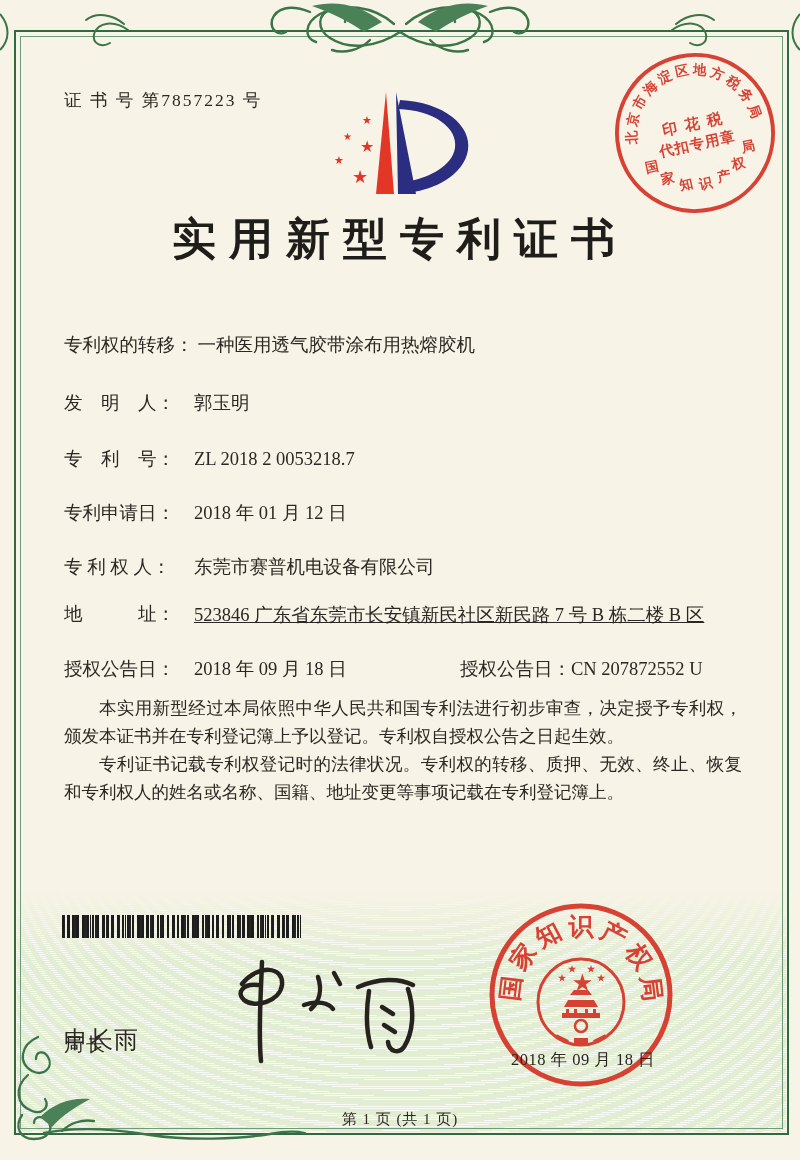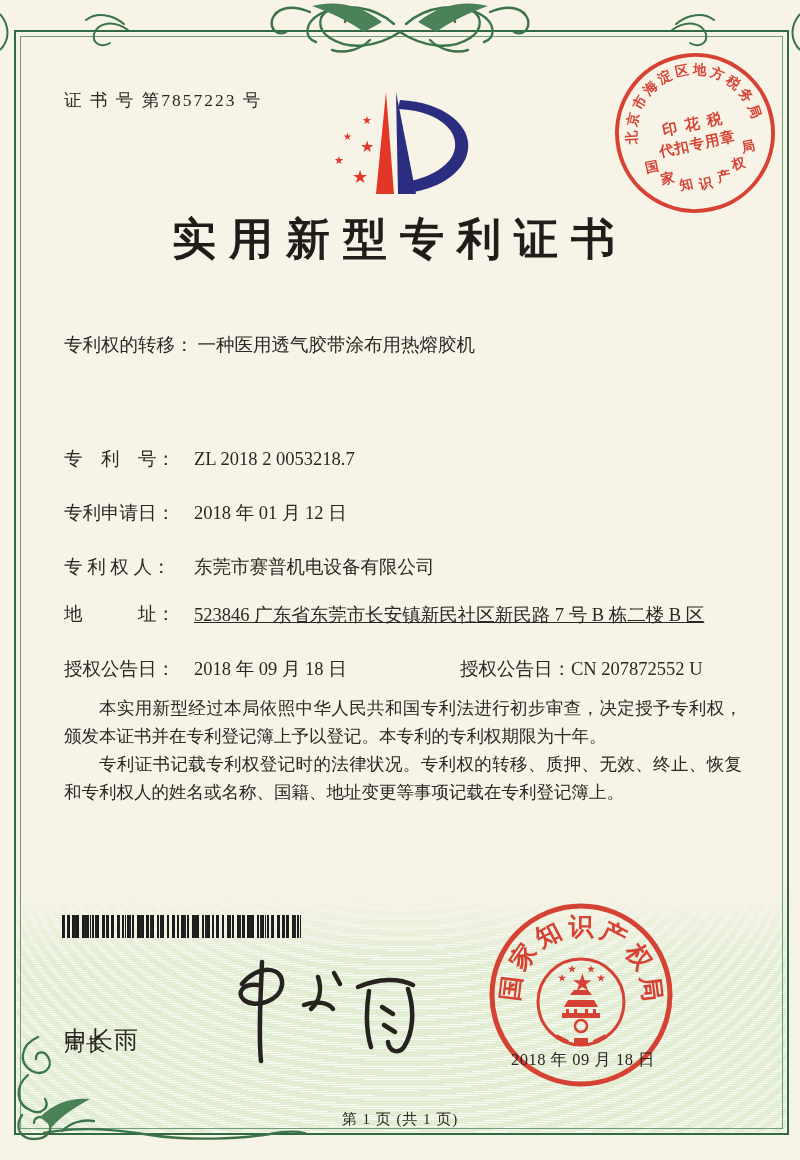--- a/index.html
+++ b/index.html
@@ -150,40 +150,43 @@
         <text x="119.2" y="123.3" text-anchor="middle" dominant-baseline="middle">权</text>
         <text x="132.2" y="108.7" text-anchor="middle" dominant-baseline="middle">局</text>
       </g>
   </svg>
 
   <div class="abs title">实用新型专利证书</div>
 
   <div class="abs row" style="top:332px">
     <span class="lbl">专利权的转移：</span><span class="val">一种医用透气胶带涂布用热熔胶机</span>
   </div>
+  <div class="abs row" style="top:390px">
+    <span class="lbl">发　明　人：</span><span class="val">郭玉明</span>
+  </div>
   <div class="abs row" style="top:446px">
     <span class="lbl">专　利　号：</span><span class="val">ZL 2018 2 0053218.7</span>
   </div>
   <div class="abs row" style="top:500px">
     <span class="lbl">专利申请日：</span><span class="val">2018 年 01 月 12 日</span>
   </div>
   <div class="abs row" style="top:554px">
     <span class="lbl">专 利 权 人：</span><span class="val">东莞市赛普机电设备有限公司</span>
   </div>
   <div class="abs row row-address" style="top:601px">
     <span class="lbl">地　　　址：</span>
       <span class="val">523846 广东省东莞市长安镇新民社区新民路 7 号 B 栋二楼 B 区</span>
   </div>
   <div class="abs row" style="top:656px;width:680px">
     <span class="lbl">授权公告日：</span><span class="val">2018 年 09 月 18 日</span>
     <span class="grant-no"><span>授权公告日：</span><span>CN 207872552 U</span></span>
   </div>
 
   <div class="abs paras">
-    <p>本实用新型经过本局依照中华人民共和国专利法进行初步审查，决定授予专利权，颁发本证书并在专利登记簿上予以登记。本专利的专利权期限为十年。</p>
+    <p>本实用新型经过本局依照中华人民共和国专利法进行初步审查，决定授予专利权，颁发本证书并在专利登记簿上予以登记。专利权自授权公告之日起生效。</p>
     <p>专利证书记载专利权登记时的法律状况。专利权的转移、质押、无效、终止、恢复和专利权人的姓名或名称、国籍、地址变更等事项记载在专利登记簿上。</p>
   </div>
 
   <div class="abs barcode"></div>
 
   <div class="abs signoff-title">局长</div>
   <div class="abs signoff-name">申长雨</div>
 
   <svg class="abs signature" width="232" height="116" viewBox="0 0 232 116">
     <g fill="none" stroke="#26231f" stroke-width="4.5" stroke-linecap="round">

